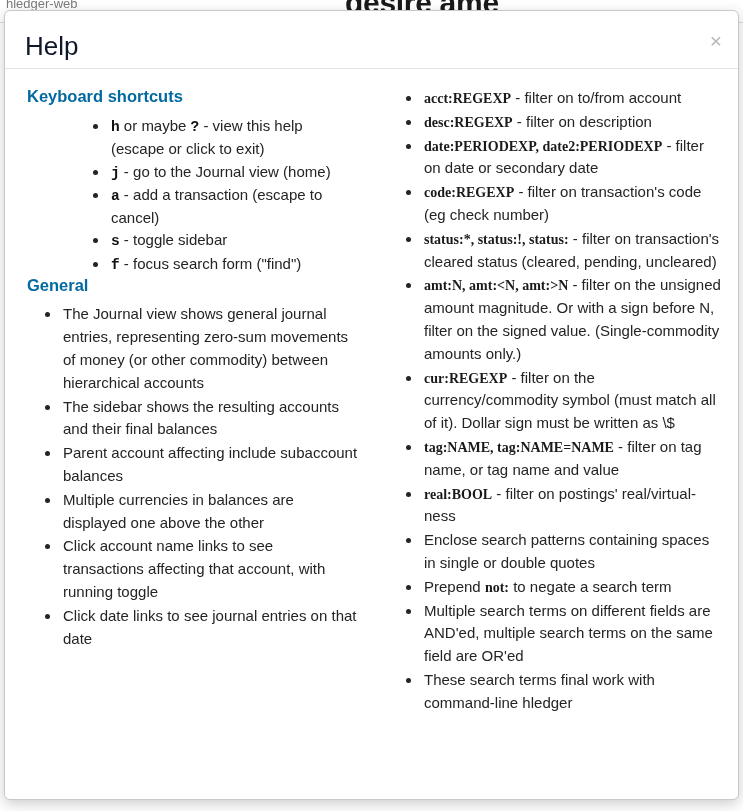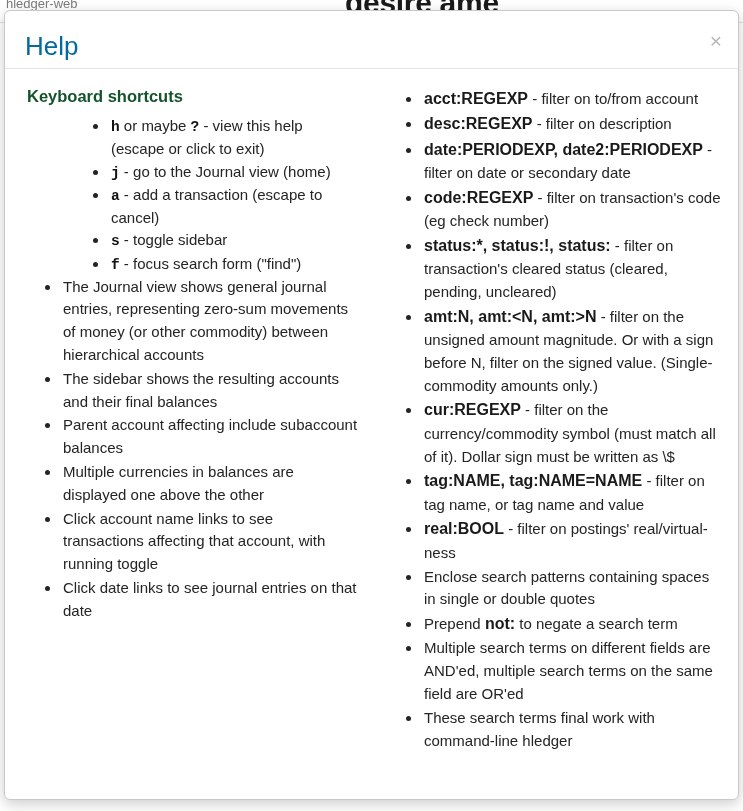--- a/index.html
+++ b/index.html
@@ -68,21 +68,21 @@
     position: relative;
     height: 58px;
     border-bottom: 1px solid #e4e4e4;
     box-sizing: border-box;
   }
   .modal-title {
     position: absolute;
     left: 20px;
     top: 22px;
     font-size: 26px;
-    color: #0369a1;
+    color: #0f172a;
     font-weight: normal;
     line-height: 1;
   }
   .modal-close {
     position: absolute;
     right: 16px;
     top: 19px;
     font-size: 21px;
     color: #b6b6b6;
     line-height: 1;
@@ -106,21 +106,21 @@
     padding: 0 14px 0 20px;
   }
   .col-right {
     width: 367px;
     padding: 0 14px 0 14px;
   }
 
   h3.section {
     font-size: 16.5px;
     font-weight: bold;
-    color: #14532d;
+    color: #0369a1;
     margin: 0 0 8px 2px;
     line-height: 1.2;
   }
   .sec-general {
     margin-top: 22px;
   }
 
   ul.bullets {
     margin: 0 0 0 0;
     padding-left: 36px;
@@ -131,22 +131,22 @@
     color: #242424;
     line-height: 1.52;
     margin-bottom: 1px;
     padding-left: 2px;
   }
   ul.bullets.tight > li {
     margin-bottom: 0px;
     margin-left: 48px;
   }
   code, .mono {
-    font-family: Liberation Sans, sans-serif;
-    font-size: 16px;
+    font-family: Liberation Serif, serif;
+    font-size: 14px;
     font-weight: bold;
     color: #1a1a1a;
   }
   .kbd {
     font-family: "Liberation Mono", "DejaVu Sans Mono", monospace;
     font-size: 14.5px;
     font-weight: bold;
     color: #111111;
   }
   li.wrap {
@@ -185,20 +185,21 @@
           <span class="kbd">a</span> - add a transaction (escape to cancel)
         </li>
         <li class="wrap">
           <span class="kbd">s</span> - toggle sidebar
         </li>
         <li class="wrap">
           <span class="kbd">f</span> - focus search form ("find")
         </li>
       </ul>
 
+      <h3 class="section sec-general">General</h3>
       <ul class="bullets">
         <li>The Journal view shows general journal entries, representing zero-sum movements of money (or other commodity) between hierarchical accounts</li>
         <li>The sidebar shows the resulting accounts and their final balances</li>
         <li>Parent account affecting include subaccount balances</li>
         <li>Multiple currencies in balances are displayed one above the other</li>
         <li>Click account name links to see transactions affecting that account, with running toggle</li>
         <li>Click date links to see journal entries on that date</li>
       </ul>
 
     </div>

